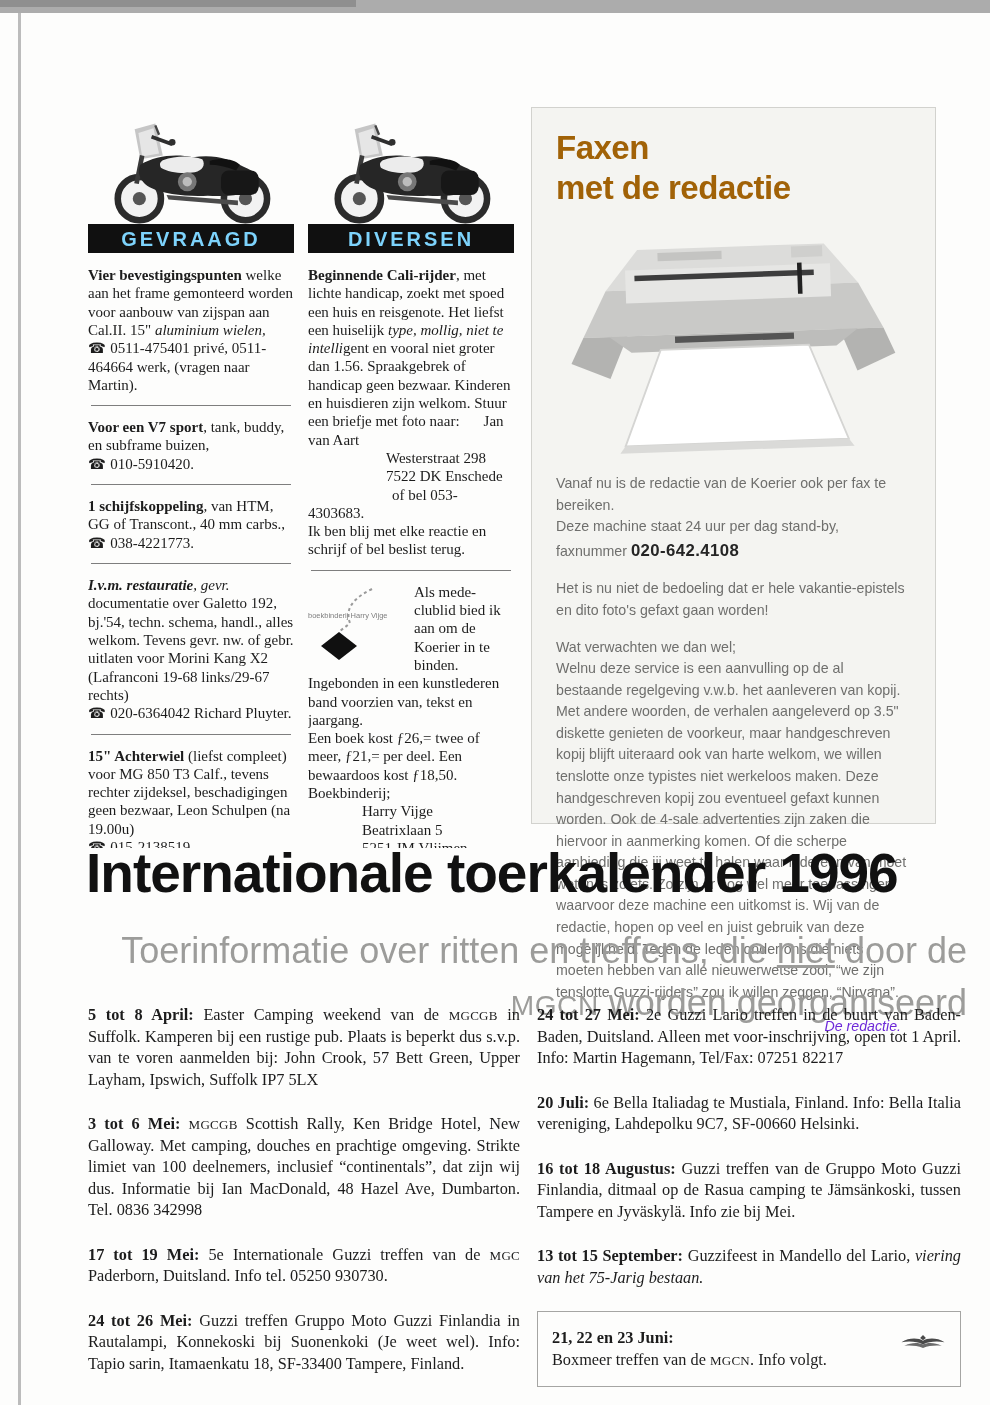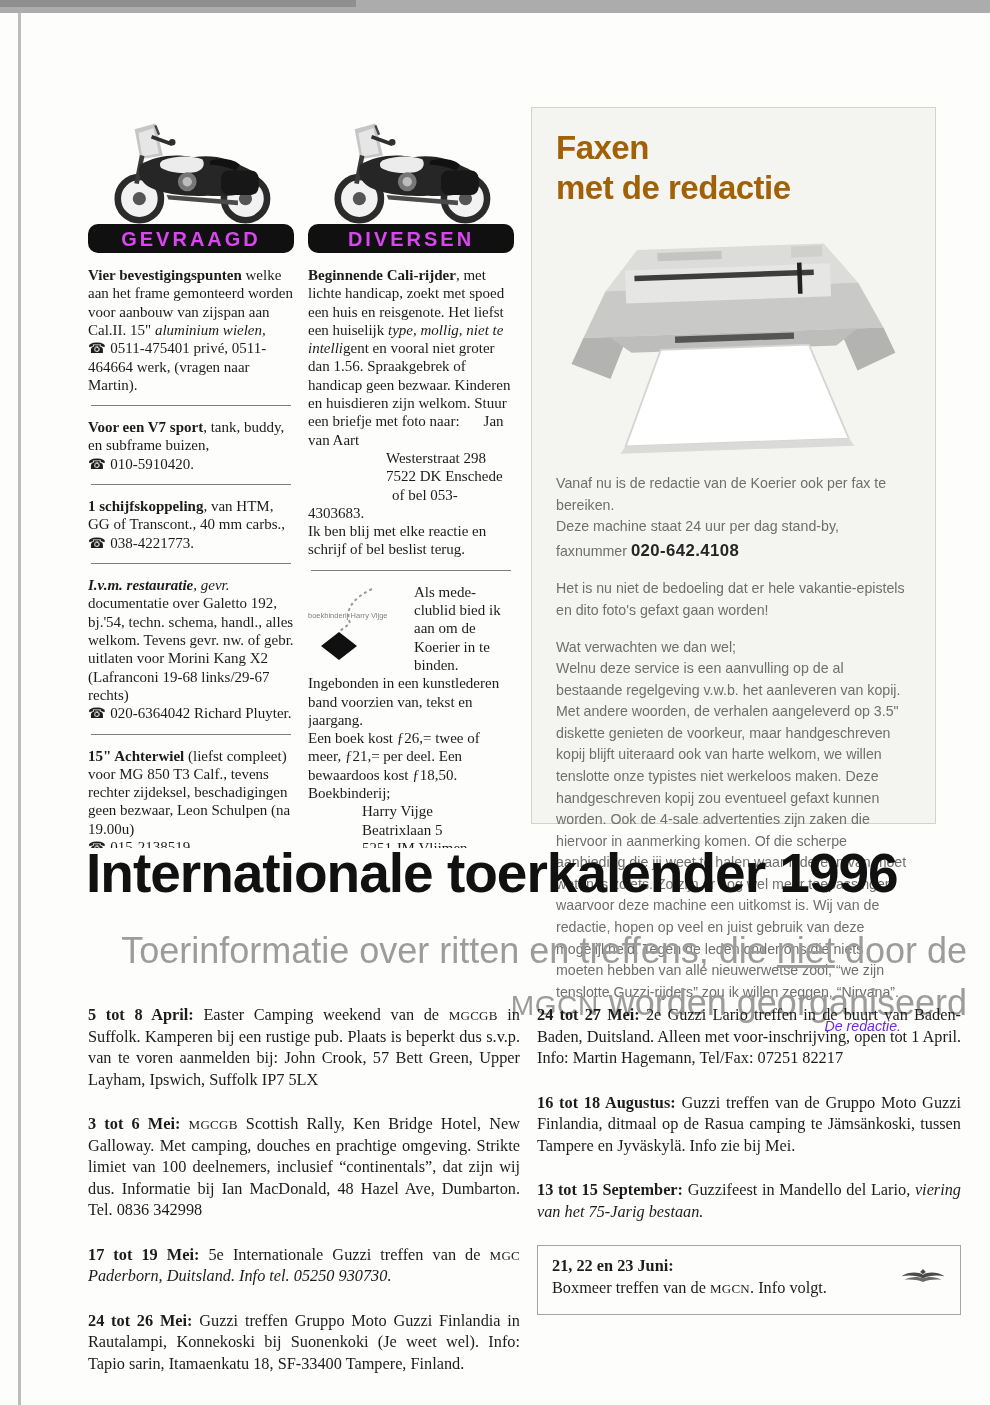--- a/index.html
+++ b/index.html
@@ -12,22 +12,22 @@
   .top-bar{position:absolute;top:0;left:0;width:990px;height:13px;background:#acacac;}
   .top-bar-dark{position:absolute;top:0;left:0;width:356px;height:7px;background:#8f8f8f;}
   .left-edge{position:absolute;top:13px;left:18px;width:3px;height:1392px;background:#bcbcbc;}
 
   
   .col{position:absolute;top:112px;width:206px;}
   .colA{left:88px;}
   .colB{left:308px;}
   .photo{height:112px;display:flex;align-items:flex-end;justify-content:center;}
   .section-bar{
-    height:29px;background:#101010;color:#d946ef;text-align:center;line-height:30px;
-    font-family:"Liberation Sans",sans-serif;font-weight:bold;font-size:20px;letter-spacing:3px;border-radius:10px;
+    height:29px;background:#101010;color:#7dd3fc;text-align:center;line-height:30px;
+    font-family:"Liberation Sans",sans-serif;font-weight:bold;font-size:20px;letter-spacing:3px;
   }
   .ads{margin-top:12px;font-size:15px;line-height:1.22;color:#1c1c1c;height:583px;overflow:hidden;}
   .ad{margin:0;padding:1px 0 9px;}
   .divider{border:none;border-top:1.4px solid #7e7e7e;width:97%;margin:2px auto 11px;}
   .tel{font-family:"DejaVu Sans",sans-serif;font-size:0.95em;}
   .sc{font-size:0.8em;letter-spacing:0.02em;}
 
   
   .bb-logo{float:left;width:102px;height:82px;margin:0 4px 2px 0;position:relative;}
   .bb-logo-text{position:absolute;top:28px;left:0;width:102px;font-family:"Liberation Sans",sans-serif;
@@ -56,21 +56,21 @@
   .cal-sub{
     position:absolute;left:88px;top:908px;width:862px;margin:17px;
     font-family:"Liberation Sans",sans-serif;font-size:36px;line-height:1.45;color:#9c9c9a;text-align:right;
   }
   .cal-sub .sc{font-size:0.78em;}
   .events{position:absolute;top:1004px;}
   .events-left{left:88px;width:432px;}
   .events-right{left:537px;width:424px;}
   .event{font-size:16.3px;line-height:1.32;text-align:justify;margin:0 0 23px;color:#1c1c1c;}
   .boxed-event{
-    position:relative;border:1.5px solid #a5a5a3;padding:9px 60px 16px 14px;margin-top:2px;
+    position:relative;border:1.5px solid #a5a5a3;padding:15px 60px 16px 14px;margin-top:2px;
   }
   .boxed-event .event{margin:0;text-align:left;}
   .eagle{position:absolute;right:14px;top:20px;width:46px;height:22px;}
 </style>
 </head>
 <body>
 
 <div class="page">
 
   <div class="top-bar">
@@ -176,26 +176,27 @@
     <p class="fax-p"><span>Wat verwachten we dan wel;</span><br><span>Welnu deze service is een aanvulling op de al bestaande regelgeving v.w.b. het aanleveren van kopij. Met andere woorden, de verhalen aangeleverd op 3.5" diskette genieten de voorkeur, maar handgeschreven kopij blijft uiteraard ook van harte welkom, we willen tenslotte onze typistes niet werkeloos maken. Deze handgeschreven kopij zou eventueel gefaxt kunnen worden. Ook de 4-sale advertenties zijn zaken die hiervoor in aanmerking komen. Of die scherpe aanbieding die jij weet te halen waar iedereen van moet weten is zoiets. Zo zijn er nog wel meer toepassingen waarvoor deze machine een uitkomst is. Wij van de redactie, hopen op veel en juist gebruik van deze mogelijkheid. Tegen de leden onder ons die niets moeten hebben van alle nieuwerwetse zooi, “we zijn tenslotte Guzzi-rijders” zou ik willen zeggen, “Nirvana”.</span></p>
     <p class="fax-sign">De redactie.</p>
   </div>
 
   <h1 class="cal-title">Internationale toerkalender 1996</h1>
   <p class="cal-sub"><span>Toerinformatie over ritten en treffens, die </span><span style="text-decoration: underline;">niet</span><span> door de </span><span class="sc">MGCN</span><span> worden georganiseerd</span></p>
 
   <div class="events events-left">
     <p class="event"><span style="font-weight: bold;">5 tot 8 April:</span><span> Easter Camping weekend van de </span><span class="sc">MGCGB</span><span> in Suffolk. Kamperen bij een rustige pub. Plaats is beperkt dus s.v.p. van te voren aanmelden bij: John Crook, 57 Bett Green, Upper Layham, Ipswich, Suffolk IP7 5LX</span></p>
     <p class="event"><span style="font-weight: bold;">3 tot 6 Mei:</span><span> </span><span class="sc">MGCGB</span><span> Scottish Rally, Ken Bridge Hotel, New Galloway. Met camping, douches en prachtige omgeving. Strikte limiet van 100 deelnemers, inclusief “continentals”, dat zijn wij dus. Informatie bij Ian MacDonald, 48 Hazel Ave, Dumbarton. Tel. 0836 342998</span></p>
-    <p class="event"><span style="font-weight: bold;">17 tot 19 Mei:</span><span> 5e Internationale Guzzi treffen van de </span><span class="sc">MGC</span><span> </span><span style="font-style: italic;">Paderborn, Duitsland. Info tel. 05250 930730.</span></p>
+    <p class="event"><span style="font-weight: bold;">17 tot 19 Mei:</span><span> 5e Internationale Guzzi treffen van de </span><span class="sc">MGC</span><span> </span><span style="">Paderborn, Duitsland. Info tel. 05250 930730.</span></p>
     <p class="event"><span style="font-weight: bold;">24 tot 26 Mei:</span><span> Guzzi treffen Gruppo Moto Guzzi Finlandia in Rautalampi, Konnekoski bij Suonenkoki (Je weet wel). Info: Tapio sarin, Itamaenkatu 18, SF-33400 Tampere, Finland.</span></p>
   </div>
 
   <div class="events events-right">
     <p class="event"><span style="font-weight: bold;">24 tot 27 Mei:</span><span> 2e Guzzi Lario treffen in de buurt van Baden-Baden, Duitsland. Alleen met voor-inschrijving, open tot 1 April. Info: Martin Hagemann, Tel/Fax: 07251 82217</span></p>
+    <p class="event"><span style="font-weight: bold;">20 Juli:</span><span> 6e Bella Italiadag te Mustiala, Finland. Info: Bella Italia vereniging, Lahdepolku 9C7, SF-00660 Helsinki.</span></p>
     <p class="event"><span style="font-weight: bold;">16 tot 18 Augustus:</span><span> Guzzi treffen van de Gruppo Moto Guzzi Finlandia, ditmaal op de Rasua camping te Jämsänkoski, tussen Tampere en Jyväskylä. Info zie bij Mei.</span></p>
     <p class="event"><span style="font-weight: bold;">13 tot 15 September:</span><span> Guzzifeest in Mandello del Lario,  </span><span style="font-style: italic;">viering van het 75-Jarig bestaan.</span></p>
     <div class="boxed-event">
       <p class="event"><span style="font-weight: bold;">21, 22 en 23 Juni:</span><br><span>Boxmeer treffen van de </span><span class="sc">MGCN</span><span>. Info volgt.</span></p>
       <svg class="eagle" viewBox="0 0 64 28">
         <path d="M32 3 l4 4 -4 3 -4 -3 Z" fill="#4a4a4a"></path>
         <path d="M2 13 C13 6 26 7 32 11 C38 7 51 6 62 13 C51 11 40 12 32 16 C24 12 13 11 2 13 Z" fill="#4a4a4a"></path>
         <path d="M6 18 C15 13 26 13 32 16 C38 13 49 13 58 18 C49 17 40 18 32 21 C24 18 15 17 6 18 Z" fill="#6b6b6b"></path>
       </svg>
     </div>

